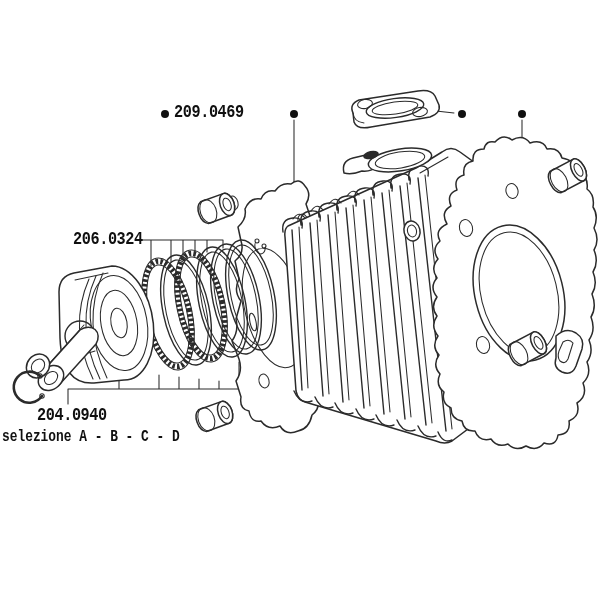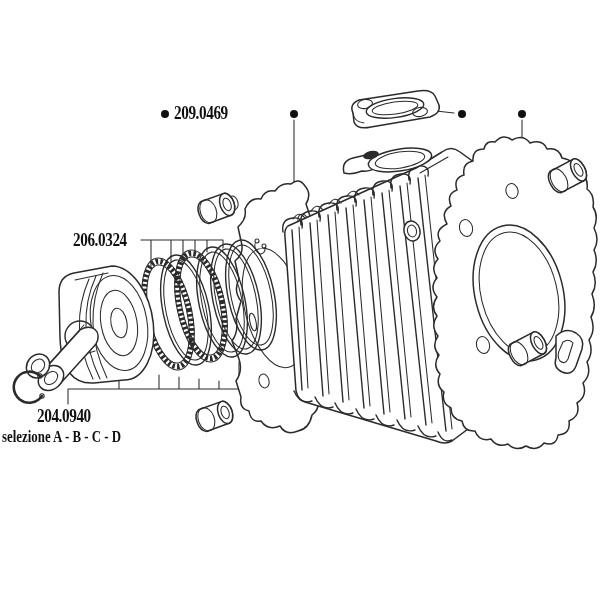--- a/index.html
+++ b/index.html
@@ -1,18 +1,18 @@
 <!DOCTYPE html>
 <html style="--line: #2b2b2b; --text: #101010; --bg: #ffffff;"><head>
 <meta charset="utf-8">
 <style>
   html,body{margin:0;padding:0;background:#e8e8e8;}
   :root{--line:#2b2b2b;--text:#101010;--bg:#ffffff;}
   .stage{position:relative;width:600px;height:600px;background:var(--bg);
-         font-family:Liberation Serif, serif;overflow:hidden;margin:0 auto;}
+         font-family:Liberation Mono, monospace;overflow:hidden;margin:0 auto;}
   .stage svg{position:absolute;left:0;top:0;}
   .part-label{position:absolute;font-weight:bold;color:var(--text);
               font-size:19px;line-height:19px;letter-spacing:-.5px;white-space:nowrap;
               transform:scaleX(.8);transform-origin:left top;}
   .sel-label{position:absolute;font-weight:bold;color:var(--text);
              font-size:16.5px;line-height:17px;white-space:nowrap;
              transform:scaleX(.78);transform-origin:left top;}
   .dot{position:absolute;width:8px;height:8px;border-radius:50%;background:var(--text);}
   .ln{stroke:var(--line);fill:none;stroke-width:1.4;stroke-linecap:round;stroke-linejoin:round;}
   .fw{stroke:var(--line);fill:var(--bg);stroke-width:1.5;stroke-linejoin:round;}

